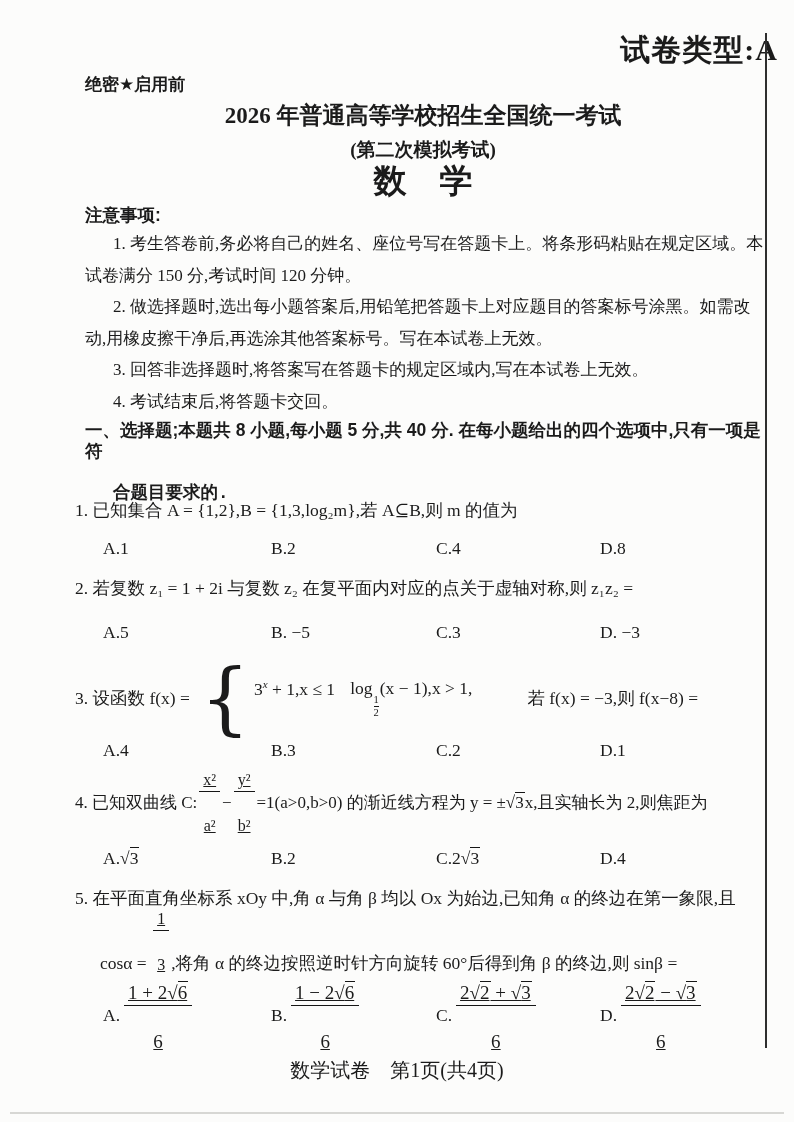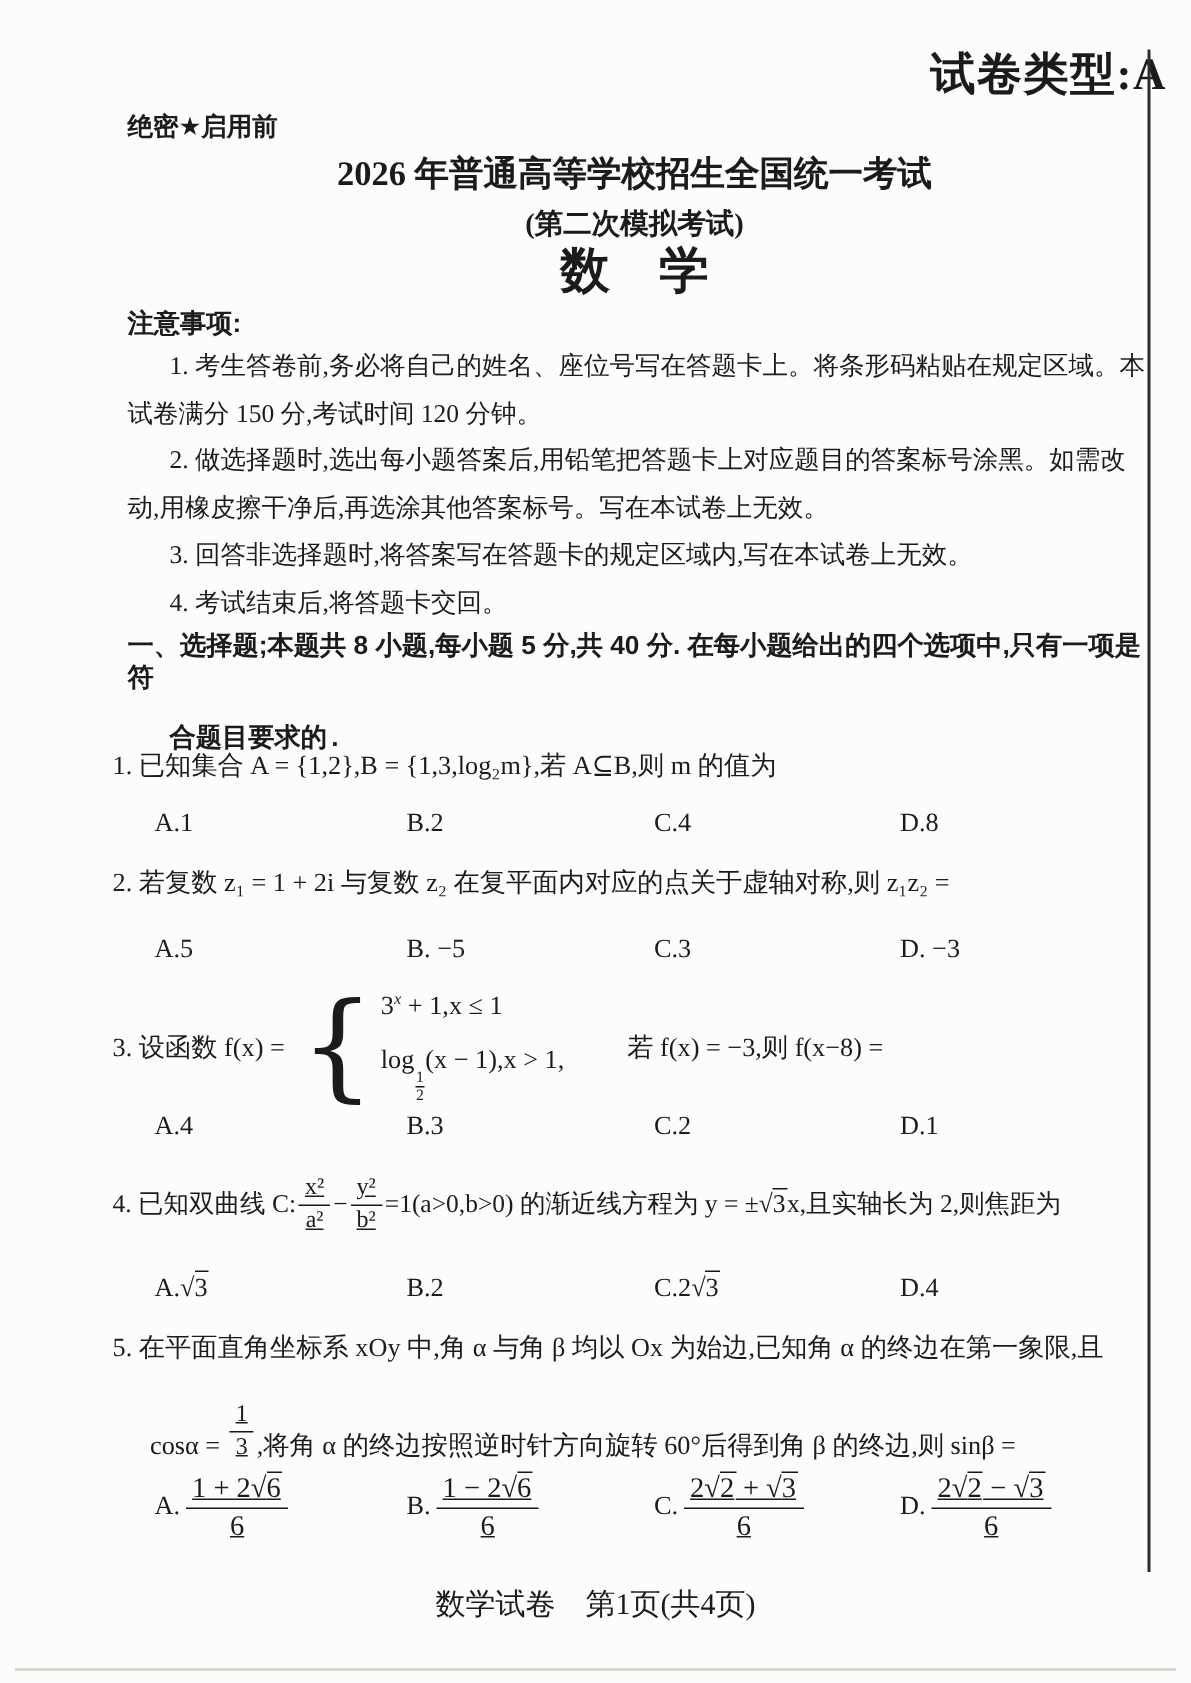--- a/index.html
+++ b/index.html
@@ -30,36 +30,36 @@
 
   .qtext{left:75px;width:700px;font-size:17.5px;white-space:nowrap;}
 
   .opts{left:85px;width:700px;display:grid;grid-template-columns:168px 165px 164px 1fr;
         padding-left:18px;font-size:17.5px;}
 
   
   .vfrac{display:inline-flex;flex-direction:column;text-align:center;vertical-align:middle;
          line-height:1.15;margin:0 2px;text-decoration:underline;}
   .vfrac .num{border-bottom:1.6px solid #161616;padding:0 4px 1px;}
-  .vfrac .den{padding-top:1px;}
+  .vfrac .den{padding-top:1px;margin-top:24px;}
 
   
   .rad{border-top:1.6px solid #161616;padding:0 1px 0 0;}
   .rad:empty{border-top:none;padding:0;}
 
   
   .q3row{left:75px;display:flex;align-items:center;font-size:17.5px;white-space:pre;}
   .brace{font-size:78px;font-weight:400;line-height:0.9;margin:0 4px 0 6px;
          font-family:"DejaVu Serif",serif;}
-  .cases{display:flex;flex-direction:column;gap:15px;}
+  .cases{display:flex;flex-direction:row;gap:15px;}
   .cases sup{font-size:11px;font-style:italic;}
   .sfrac{display:inline-flex;flex-direction:column;font-size:10.5px;line-height:1.05;
          vertical-align:-9px;text-align:center;margin:0 1px;}
   .sfrac .sden{border-top:1.2px solid #161616;}
-  .q3suffix{margin-left:42px;}
+  .q3suffix{margin-left:55px;}
 
   .mathline{display:flex;align-items:center;font-size:17px;white-space:pre;}
   .mathline span{white-space:pre;}
   .q4line .vfrac{font-size:16px;}
 
   .q5line2{padding-left:25px;font-size:17.5px;}
   .q5line2 .vfrac{font-size:16px;}
 
   .opts5{left:85px;width:700px;display:grid;grid-template-columns:168px 165px 164px 1fr;
          padding-left:18px;font-size:17.5px;}

